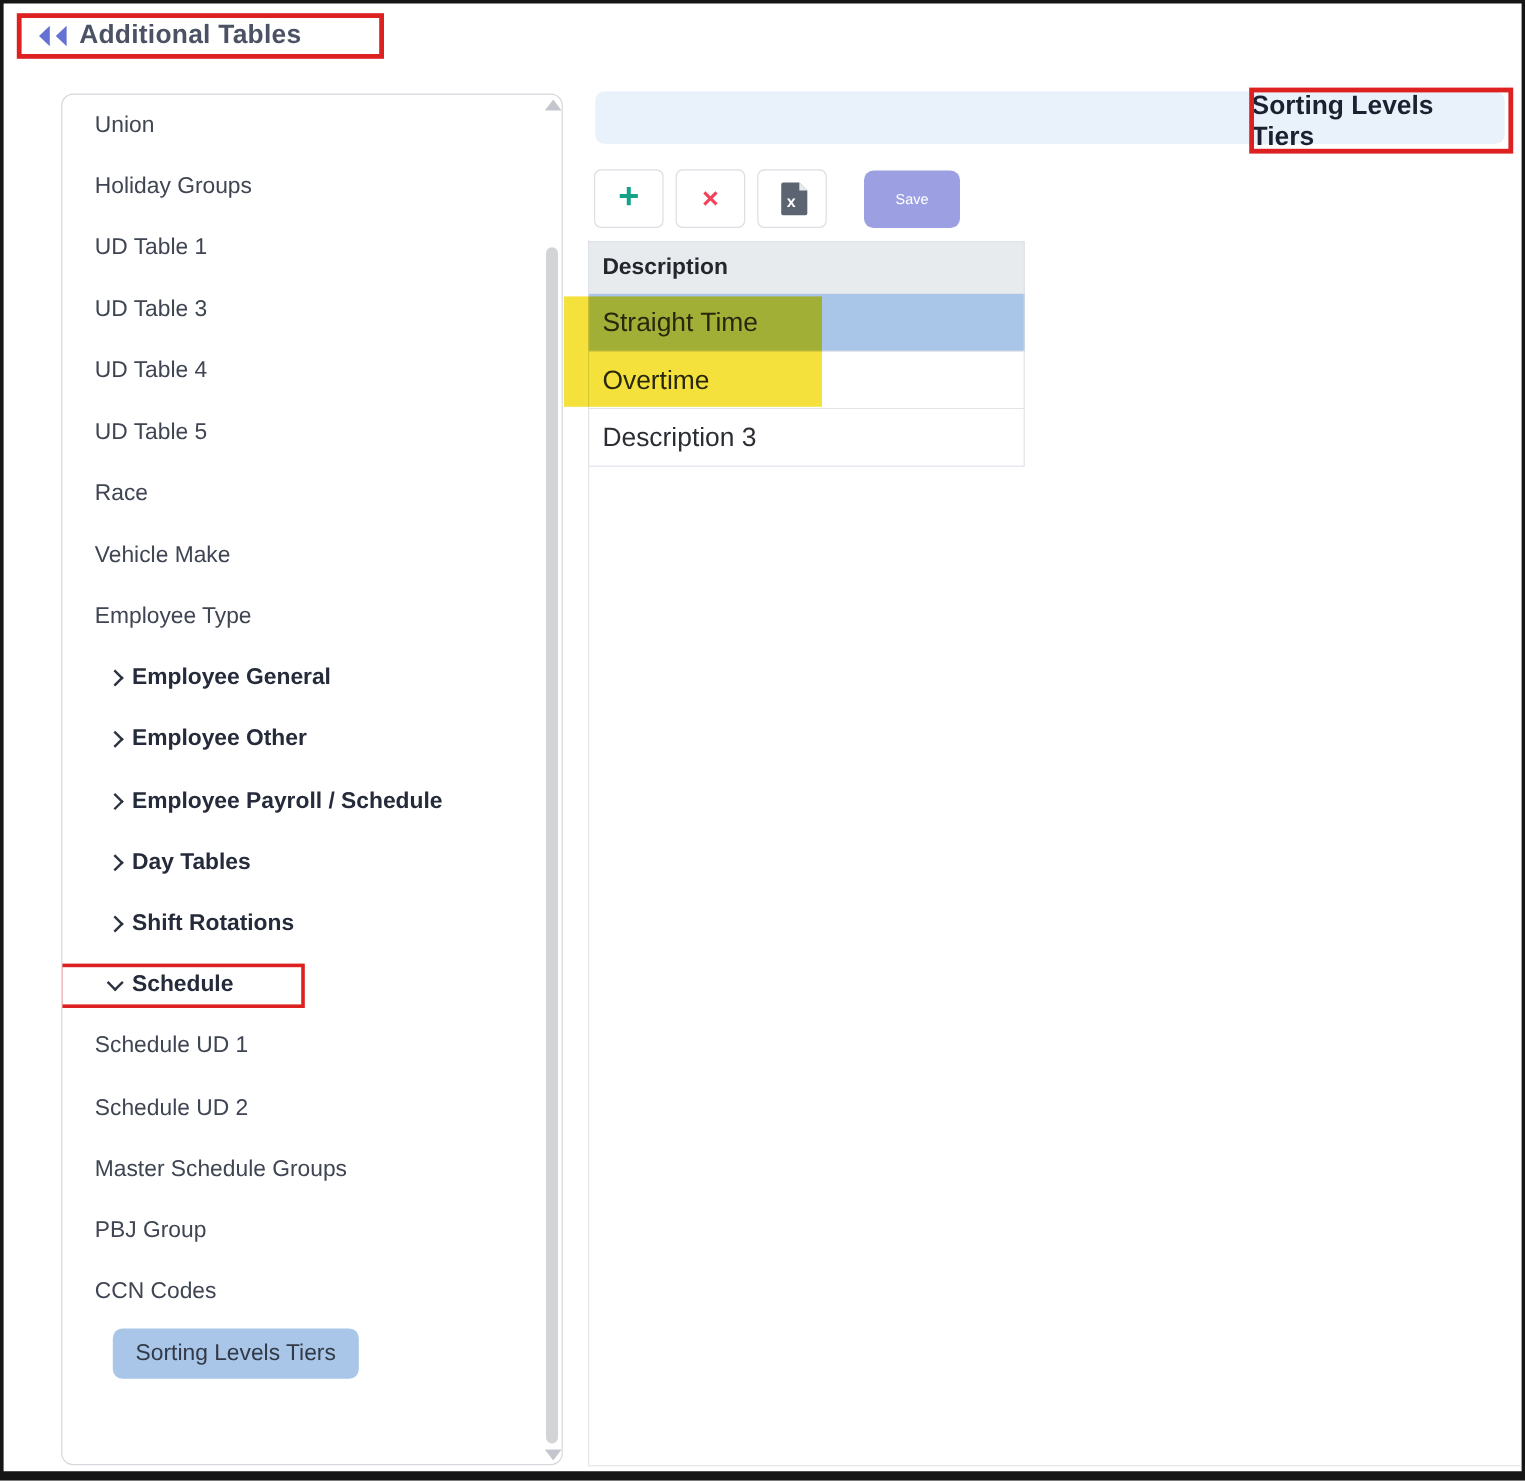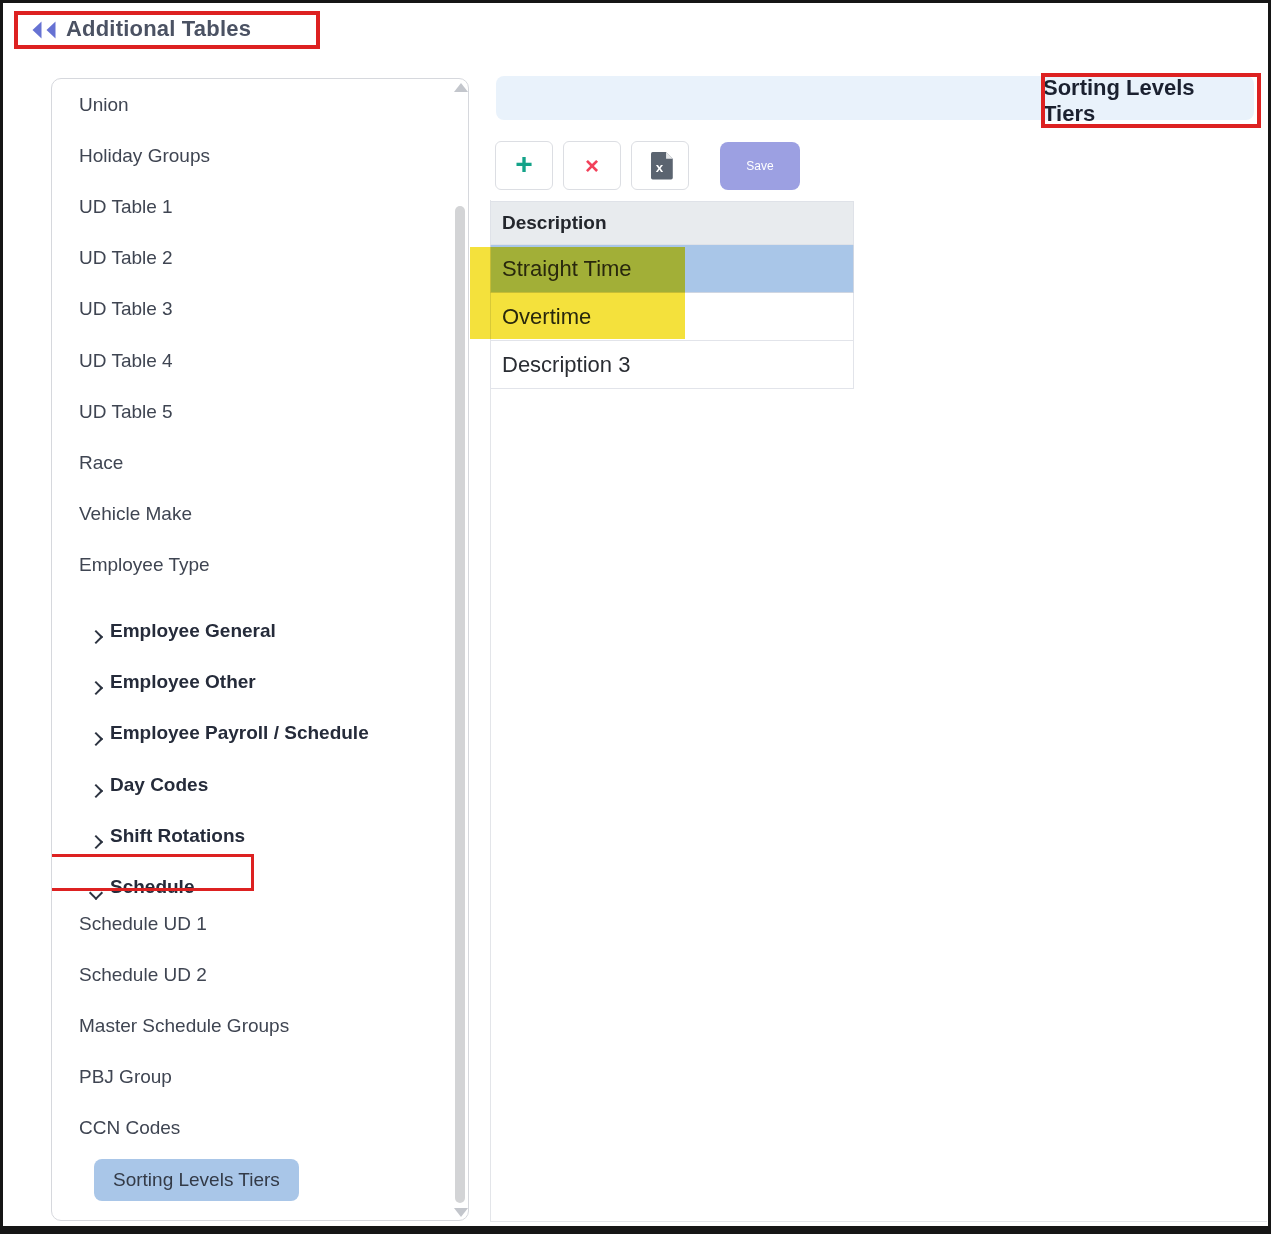--- a/index.html
+++ b/index.html
@@ -16,21 +16,21 @@
   .annot-title{left:11px;top:8px;width:306px;height:38px;}
   .annot-panel{left:1038px;top:70px;width:220px;height:55px;}
   
   .sidebar{position:absolute;left:48px;top:75px;width:418px;height:1143px;
            border:1px solid #d6d8dd;border-radius:10px;box-sizing:border-box;
            background:#fff;overflow:hidden;}
   .sb-list{position:absolute;left:0;top:0;width:100%;}
   .sb-item{height:51.2px;display:flex;align-items:center;position:relative;
            color:#3f4552;font-size:19px;cursor:pointer;}
   .sb-item .sb-label{margin-left:27px;white-space:nowrap;}
-  .sb-item.group{font-weight:bold;color:#252b3a;align-items:flex-end;}
+  .sb-item.group{font-weight:bold;color:#252b3a;}
   .sb-item.group .sb-label{margin-left:9px;}
   .chev{width:10px;height:10px;border-top:2.5px solid #2c3340;border-right:2.5px solid #2c3340;
         display:inline-block;margin-left:39px;box-sizing:border-box;}
   .chev.right{transform:rotate(45deg);margin-top:0;}
   .chev.down{transform:rotate(135deg);margin-top:-4px;}
   .sb-item.selected .sb-label{margin-left:42px;background:var(--selected-blue,#a9c6e8);
         padding:10px 19px;border-radius:8px;color:#333a47;}
   .sb-annot{left:-3px;top:7px;width:205px;height:37px;border-width:3px;}
   
   .sb-scroll-up{position:absolute;left:451px;top:80px;width:0;height:0;
@@ -91,23 +91,20 @@
         <div class="sb-item">
           <span class="sb-label">Union</span>
         </div>
         <div class="sb-item">
           <span class="sb-label">Holiday Groups</span>
         </div>
         <div class="sb-item">
           <span class="sb-label">UD Table 1</span>
         </div>
         <div class="sb-item">
-          <span class="sb-label">UD Table 2</span>
-        </div>
-        <div class="sb-item">
           <span class="sb-label">UD Table 3</span>
         </div>
         <div class="sb-item">
           <span class="sb-label">UD Table 4</span>
         </div>
         <div class="sb-item">
           <span class="sb-label">UD Table 5</span>
         </div>
         <div class="sb-item">
           <span class="sb-label">Race</span>
@@ -125,21 +122,21 @@
         <div class="sb-item group">
           <span class="chev right"></span>
           <span class="sb-label">Employee Other</span>
         </div>
         <div class="sb-item group">
           <span class="chev right"></span>
           <span class="sb-label">Employee Payroll / Schedule</span>
         </div>
         <div class="sb-item group">
           <span class="chev right"></span>
-          <span class="sb-label">Day Codes</span>
+          <span class="sb-label">Day Tables</span>
         </div>
         <div class="sb-item group">
           <span class="chev right"></span>
           <span class="sb-label">Shift Rotations</span>
         </div>
         <div class="sb-item group">
           <span class="chev down"></span>
           <span class="sb-label">Schedule</span>
           <span class="annot sb-annot"></span>
         </div>

